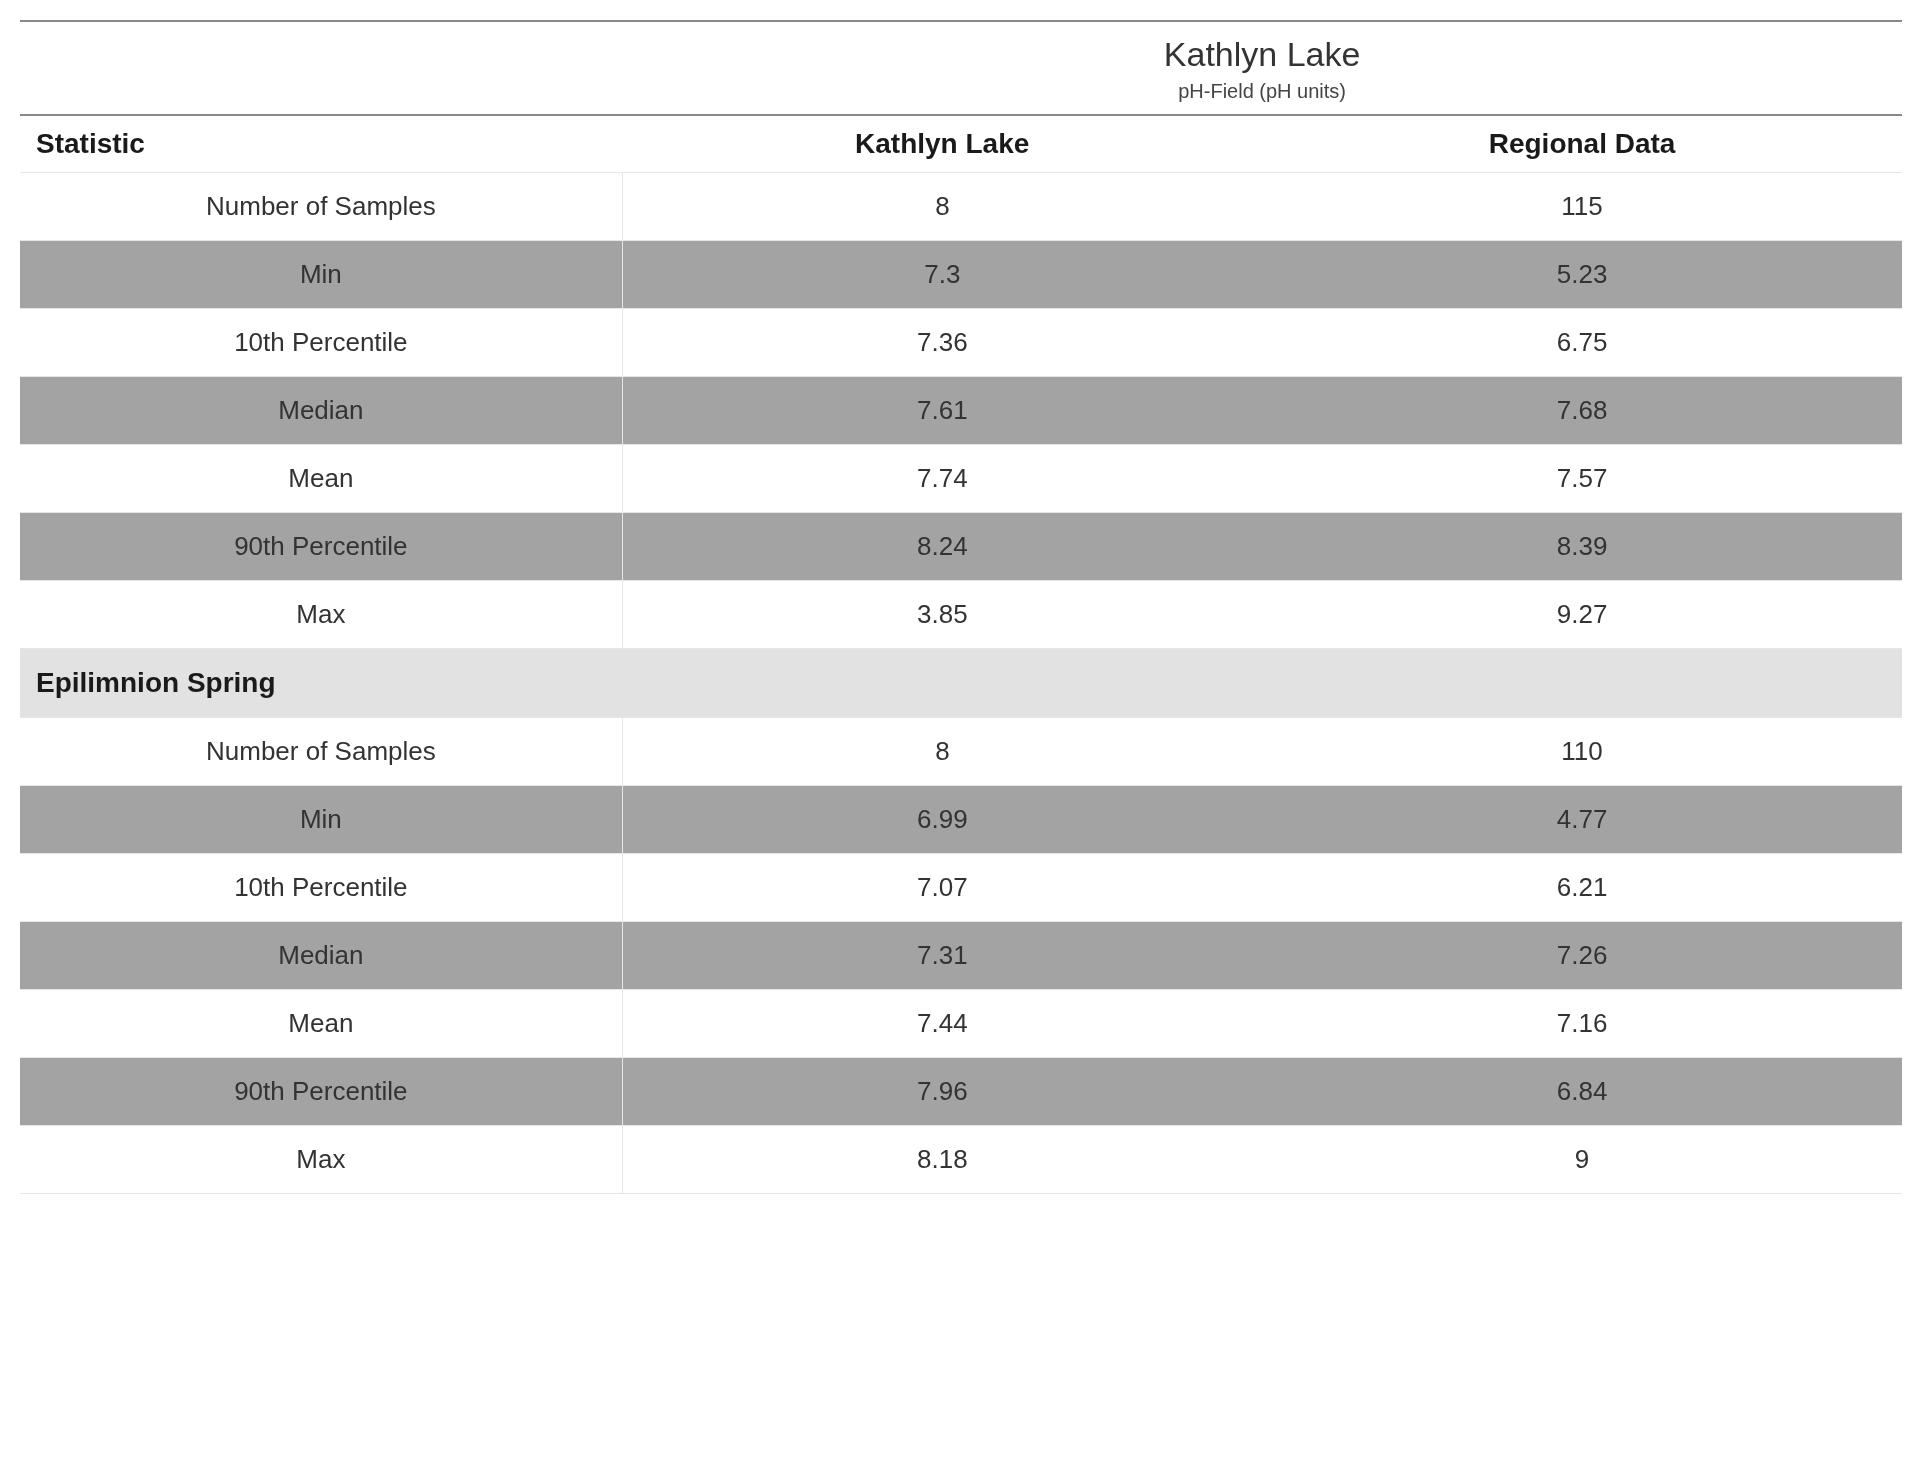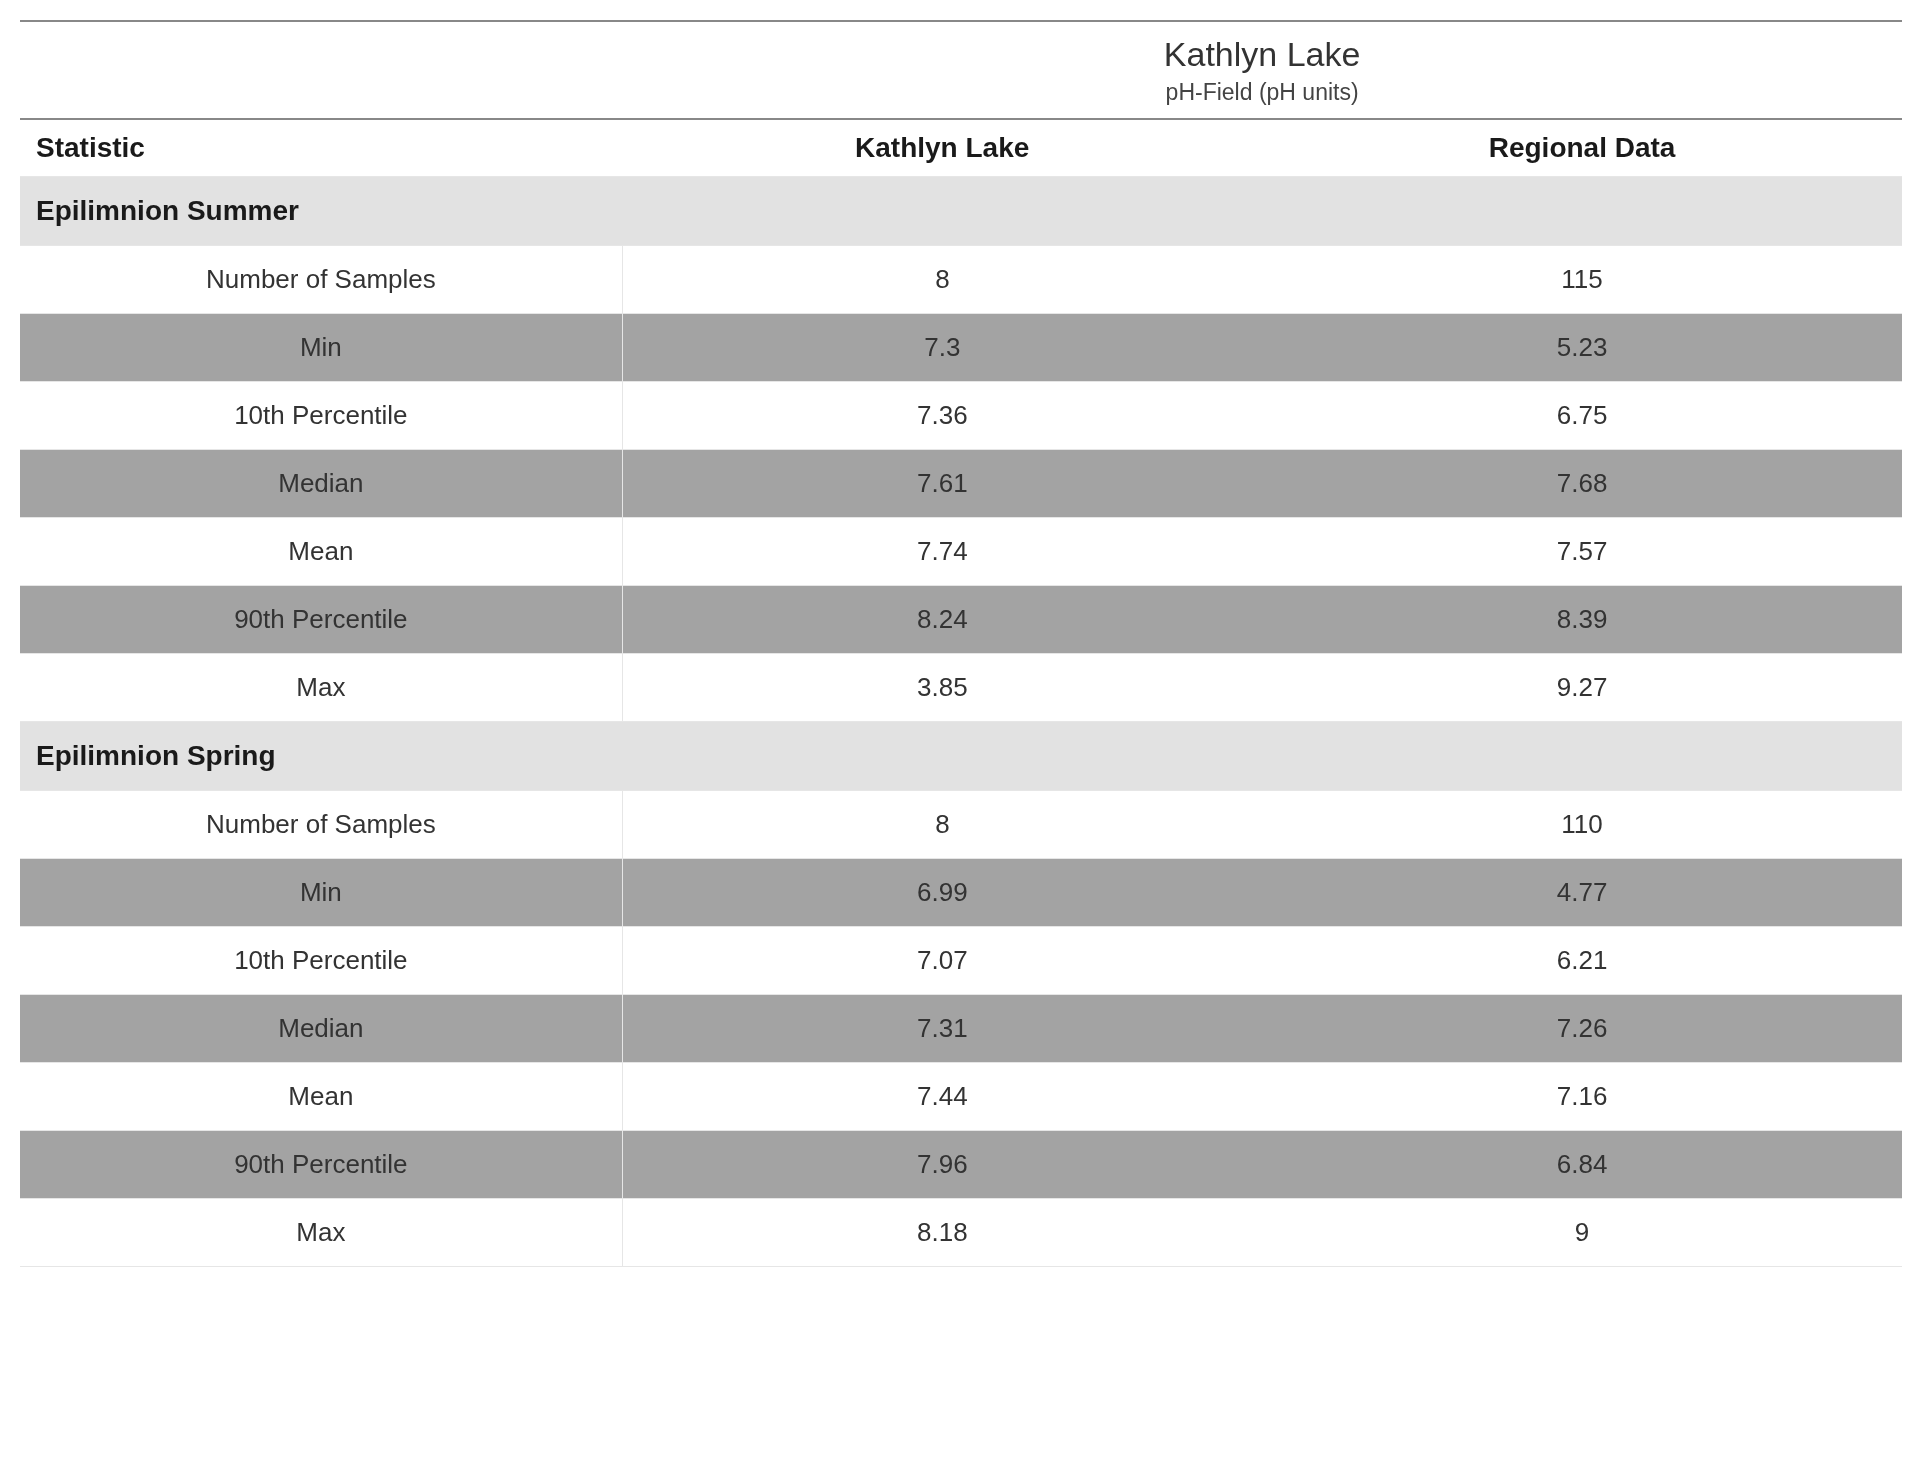--- a/index.html
+++ b/index.html
@@ -32,21 +32,21 @@
   }
   tr.title1 td {
     text-align: left;
     font-size: 34px;
     line-height: 1.3;
     padding: 10px 0 0 0;
     color: #333;
   }
   tr.title2 td {
     text-align: left;
-    font-size: 23px;
+    font-size: 20px;
     line-height: 1.3;
     padding: 2px 0 10px 0;
     color: #444;
   }
   
   tr.title1 td.span, tr.title2 td.span {
     text-align: center;
   }
 
   
@@ -106,23 +106,20 @@
           <td colspan="2" class="span">Kathlyn Lake</td>
         </tr>
         <tr class="title2">
           <td></td>
           <td colspan="2" class="span">pH-Field (pH units)</td>
         </tr>
         <tr class="colhead">
           <th class="left">Statistic</th>
           <th class="center">Kathlyn Lake</th>
           <th class="center">Regional Data</th>
-        </tr>
-        <tr class="section">
-          <td colspan="3">Epilimnion Summer</td>
         </tr>
         <tr class="data even">
           <td class="stat">Number of Samples</td>
           <td>8</td>
           <td>115</td>
         </tr>
         <tr class="data odd">
           <td class="stat">Min</td>
           <td>7.3</td>
           <td>5.23</td>

